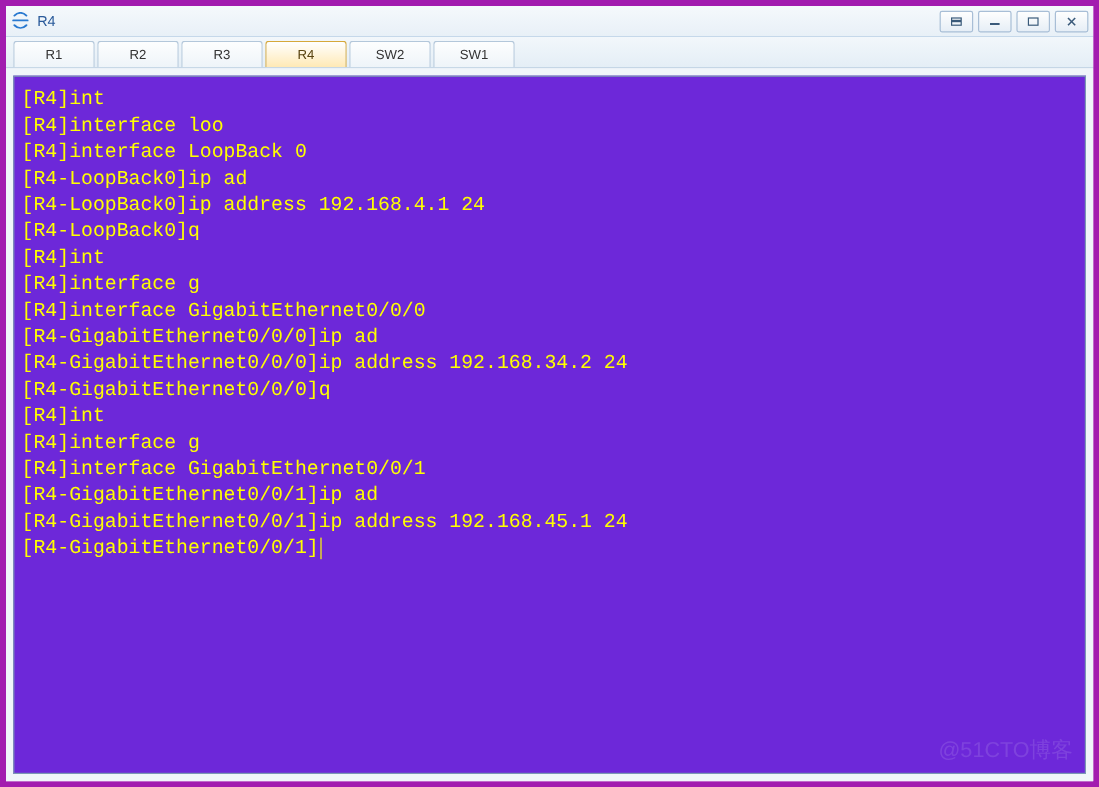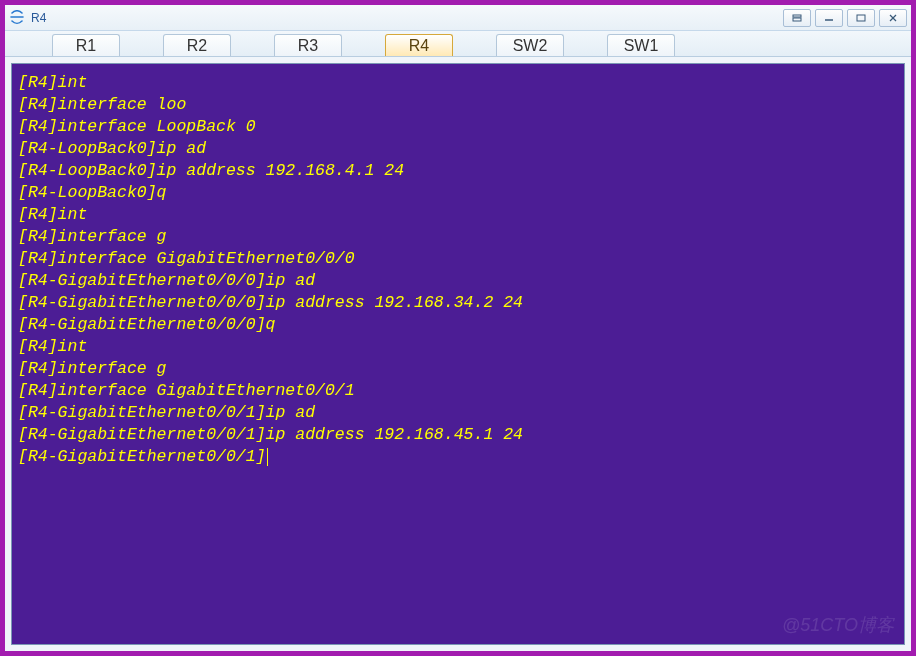--- a/index.html
+++ b/index.html
@@ -61,54 +61,52 @@
     padding: 2px 6px 0 6px;
     gap: 2px;
   }
   .tab {
     min-width: 68px;
     height: 22px;
     background: linear-gradient(#fdfefe, #eef4f9);
     border: 1px solid #b3c7da;
     border-bottom: none;
     border-radius: 3px 3px 0 0;
-    font-size: 16px;
+    font-size: 11px;
     color: #333;
     display: flex;
     align-items: center;
     justify-content: center;
     cursor: pointer;
     padding: 0 8px;
-    margin-left: 41px;
   }
   .tab.active {
     background: linear-gradient(#fff, #ffe9b5);
     border-color: #d6a83a;
     color: #5a4410;
     font-weight: 500;
   }
   .terminal-wrap {
     flex: 1;
     padding: 6px;
     background: #f0f5fa;
   }
   .terminal {
     width: 100%;
     height: 100%;
-    background: #4c1d95;
+    background: #6d28d9;
     border: 1px solid #7a97b4;
     padding: 8px 6px;
     font-family: "Courier New", Consolas, monospace;
     font-size: 16.5px;
     line-height: 22px;
     color: #ffff00;
     overflow: hidden;
     white-space: pre;
     position: relative;
-    font-style: italic;
   }
   .terminal .line { display: block; }
   .cursor {
     display: inline-block;
     width: 1px;
     height: 18px;
     background: #ffff00;
     vertical-align: text-bottom;
     margin-left: 1px;
   }

